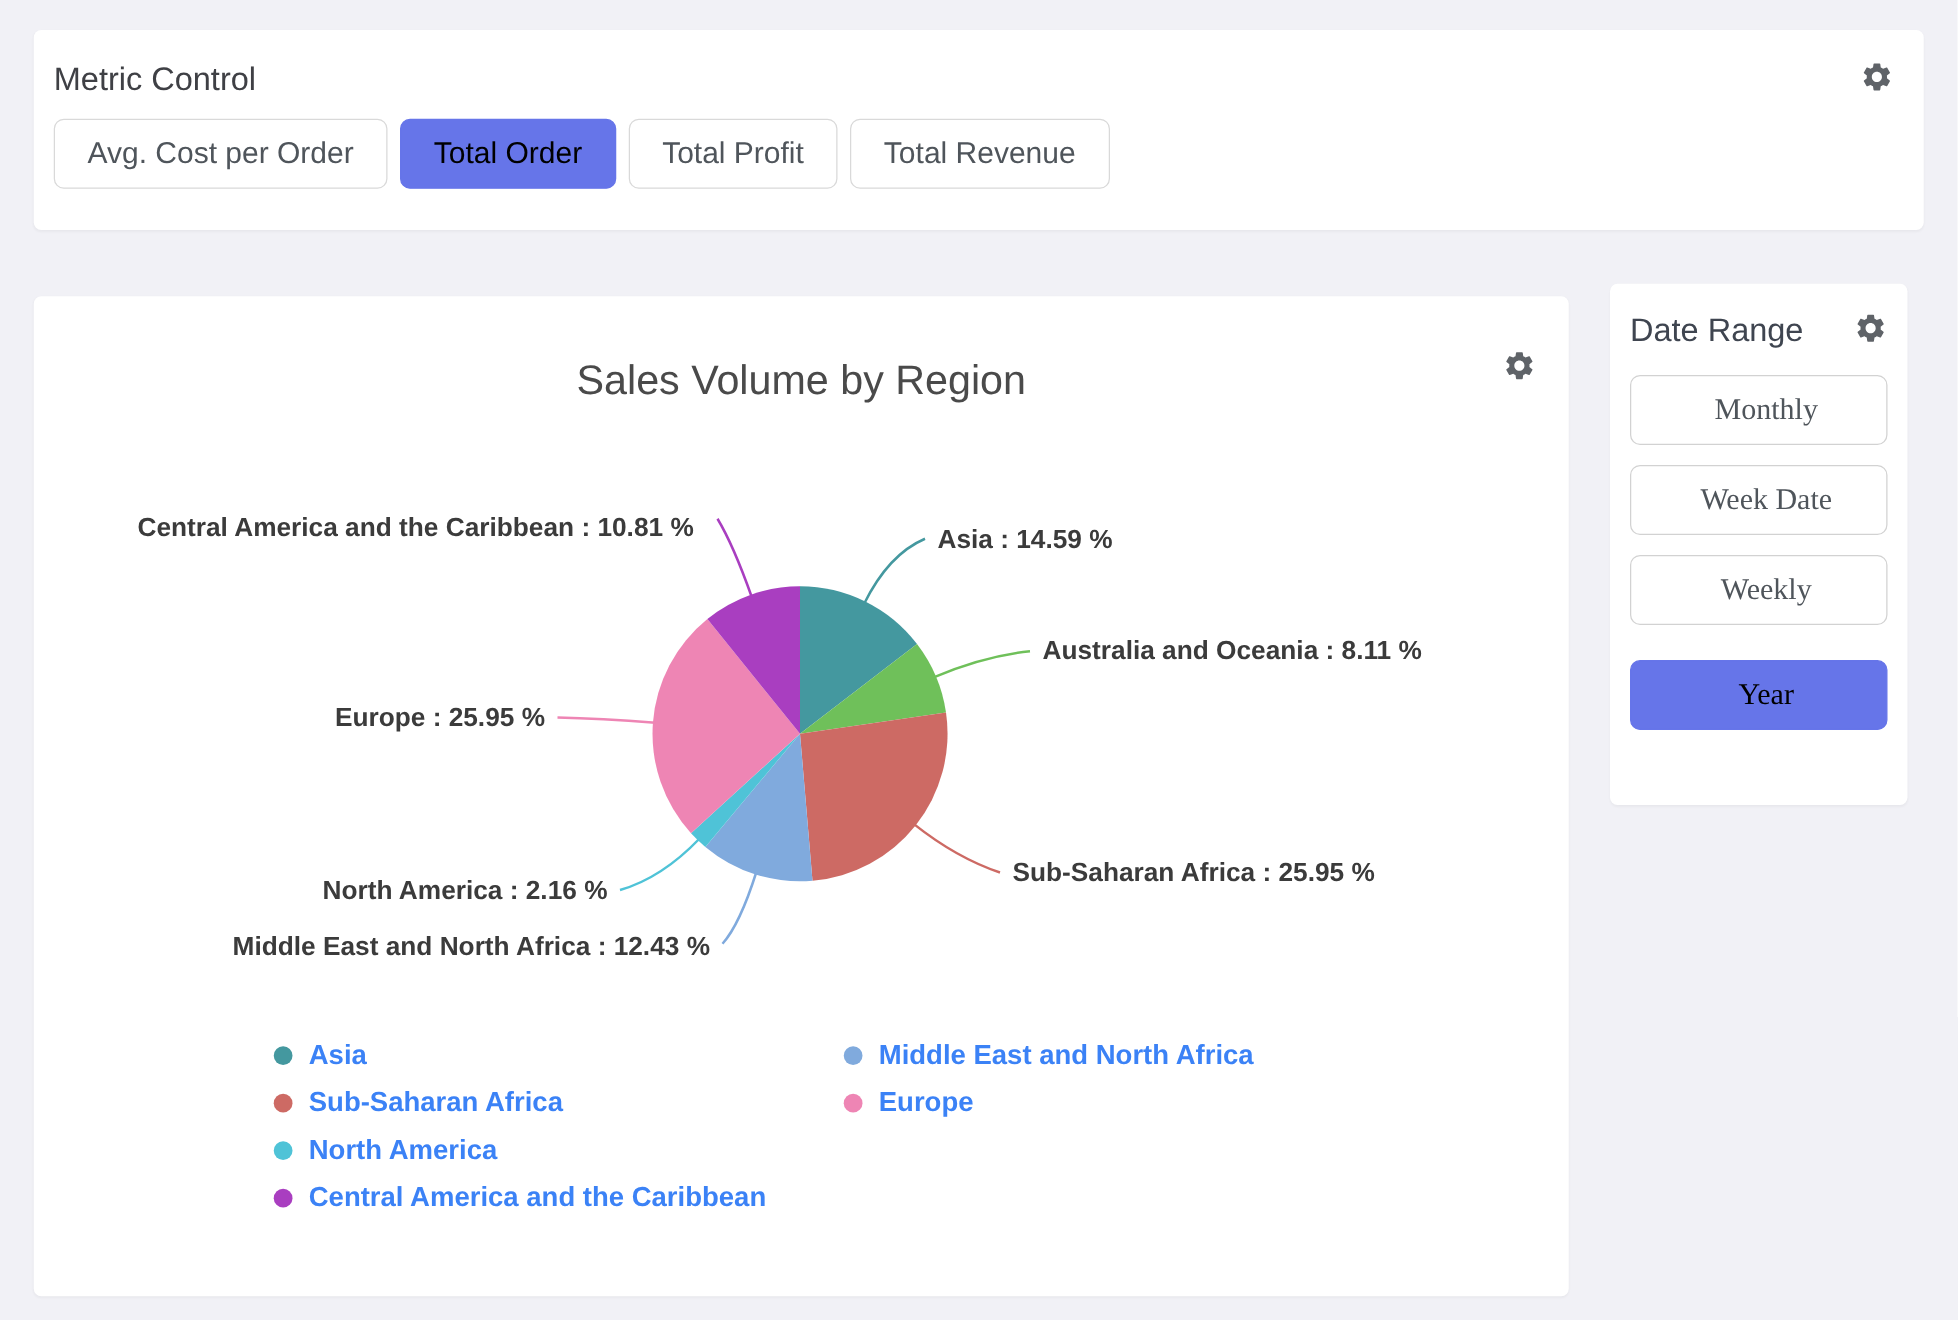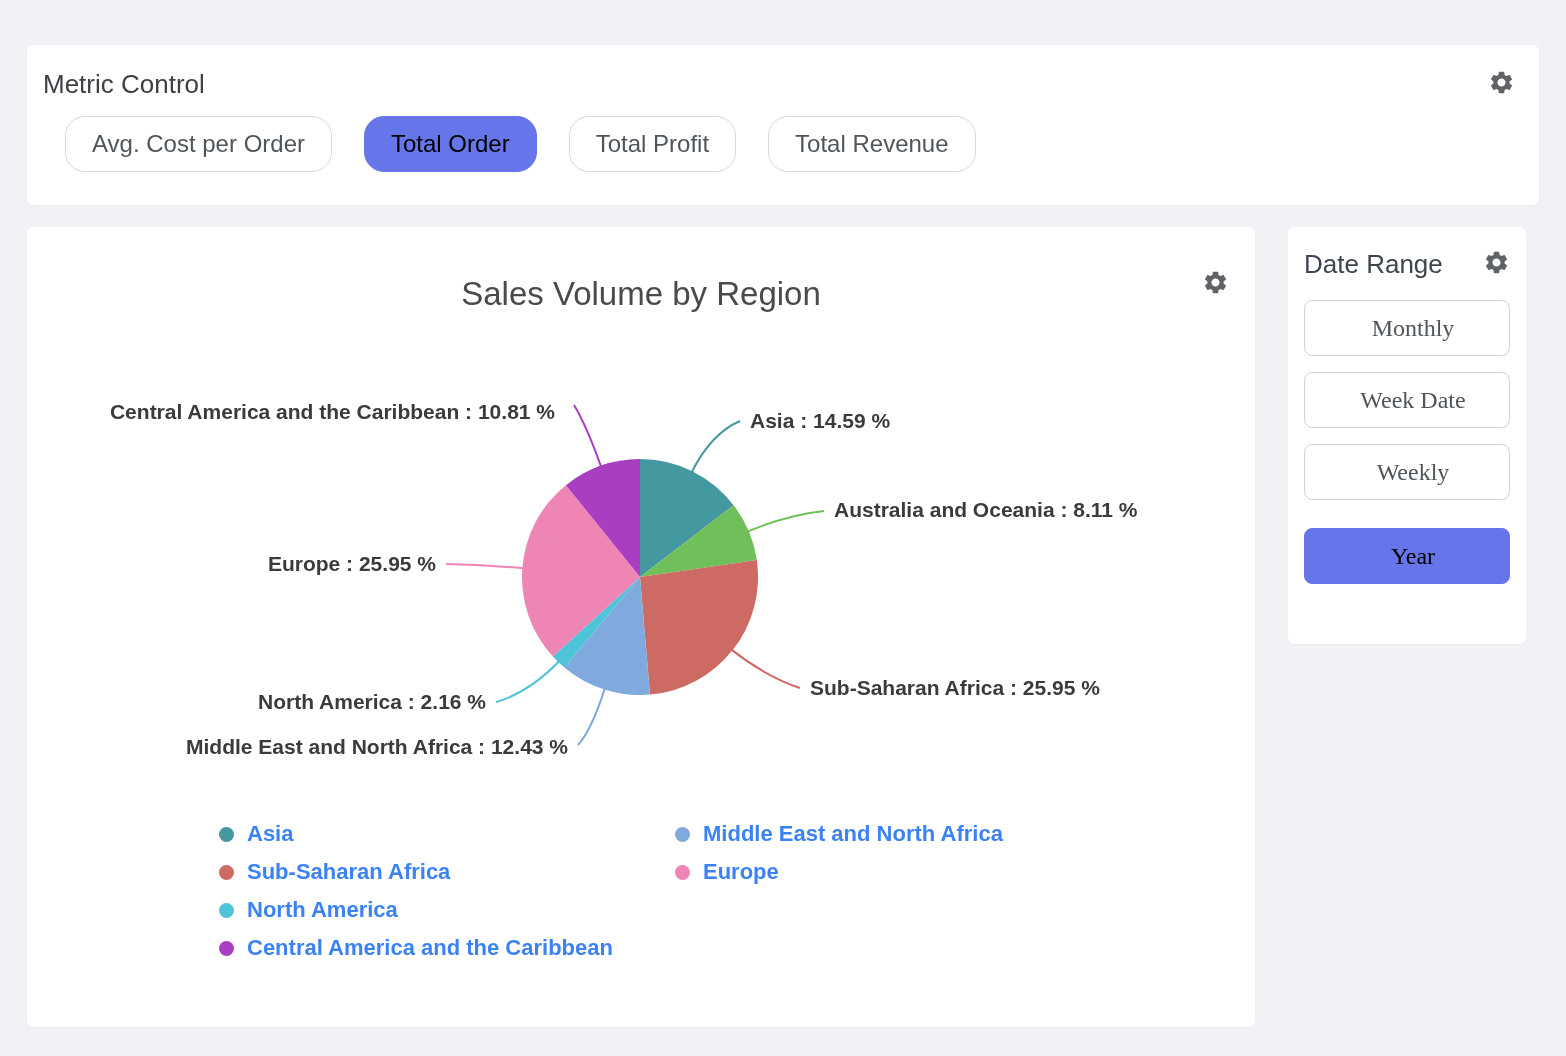--- a/index.html
+++ b/index.html
@@ -10,42 +10,41 @@
     position: relative;
     overflow: hidden;
   }
   .card {
     position: absolute;
     background: #ffffff;
     border-radius: 6px;
     box-shadow: 0 1px 2px rgba(0,0,0,0.04);
   }
   
-  .metric-card { left: 27px; top: 45px; width: 1512px; height: 160px; padding: 24px 24px 0 16px; }
+  .metric-card { left: 27px; top: 24px; width: 1512px; height: 160px; padding: 24px 24px 0 16px; }
   .card-head { display: flex; align-items: flex-start; justify-content: space-between; }
   .card-title { font-size: 26px; color: #3f4045; }
   .gear { cursor: pointer; display: inline-block; line-height: 0; }
   .gear svg { width: 27px; height: 27px; fill: #5f6368; }
   .pill-row { display: flex; gap: 10px; margin-top: 16px; }
   .pill {
     height: 56px;
     padding: 0 26px;
     font-size: 24px;
     font-family: "Liberation Sans", sans-serif;
     color: #4f555b;
     background: #ffffff;
     border: 1px solid #d9d9d9;
-    border-radius: 20px;
+    border-radius: 8px;
     cursor: pointer;
     white-space: nowrap;
-    margin-left: 22px;
   }
   .pill.selected { background: var(--accent); border-color: var(--accent); color: #000000; }
   
-  .chart-card { left: 27px; top: 227px; width: 1228px; height: 800px; text-decoration: underline; }
+  .chart-card { left: 27px; top: 237px; width: 1228px; height: 800px; text-decoration: underline; }
   .chart-title {
     position: absolute; top: 48px; left: 0; width: 100%;
     text-align: center; font-size: 33px; color: #4a4a4a;
   }
   .chart-gear { position: absolute; top: 42px; right: 26px; }
   .pie-svg { position: absolute; top: 120px; left: 0; }
   .pie-label { font-family: "Liberation Sans", sans-serif; font-weight: 700; font-size: 21px; fill: #3b3b3b; }
   .legend { position: absolute; left: 192px; top: 588px; display: flex; }
   .legend-col:first-child { width: 456px; }
   .legend-row { display: flex; align-items: center; height: 38px; cursor: pointer; }

